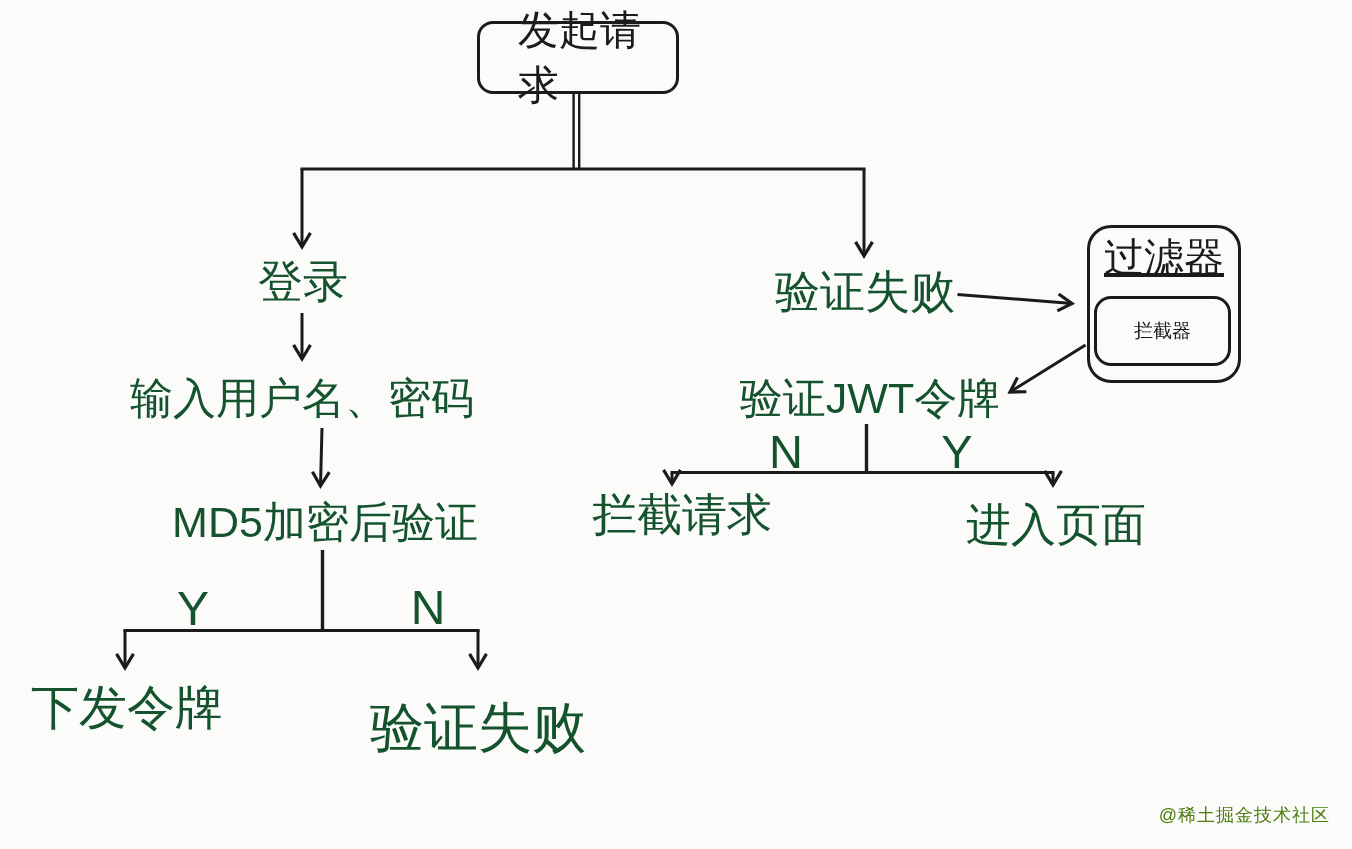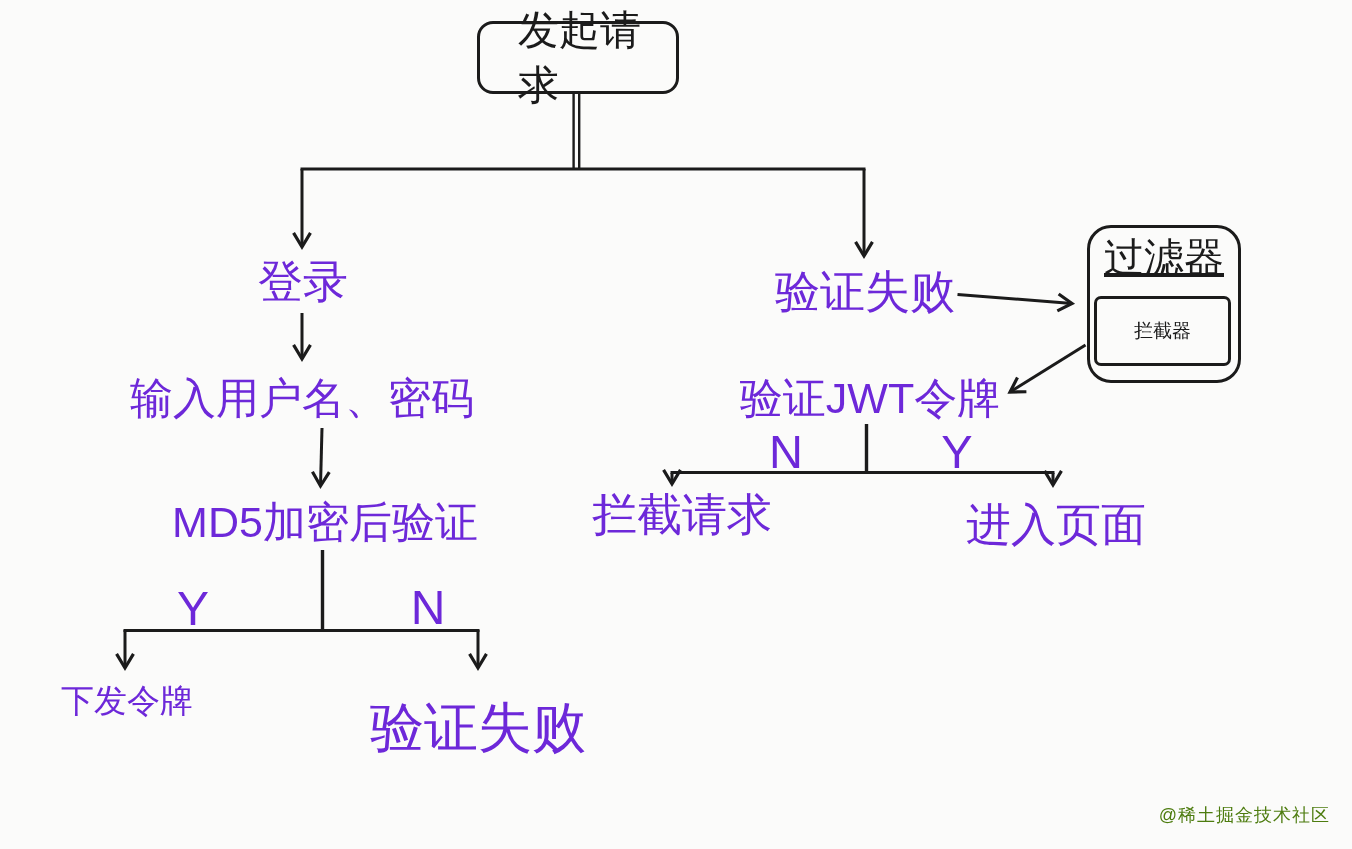--- a/index.html
+++ b/index.html
@@ -12,21 +12,21 @@
     font-family:"Liberation Sans","DejaVu Sans",sans-serif;
     color:#1b1b1b;
   }
   .wires{position:absolute;left:0;top:0;width:1352px;height:849px;}
   .wires path{stroke:#1b1b1b;fill:none;}
   .label{
     position:absolute;
     transform:translateX(-50%);
     white-space:nowrap;
     line-height:1.02;
-    color:#6d28d9;
+    color:#14532d;
   }
   .box{
     position:absolute;
     border:3.5px solid #1b1b1b;
     background:#fbfbfa;
     box-sizing:border-box;
   }
   .start-box{
     left:477px;top:21px;width:202px;height:73px;
     border-radius:16px;
@@ -42,21 +42,21 @@
   .filter-title{
     text-align:center;
     margin-top:8px;
     font-size:40px;
     line-height:1.05;
   }
   .interceptor-box{
     position:absolute;
     left:4px;top:68px;width:137px;height:70px;
     border:3px solid #1b1b1b;
-    border-radius:7px;
+    border-radius:17px;
     box-sizing:border-box;
     display:flex;align-items:center;justify-content:center;
     font-size:19px;
     background:#fbfbfa;
   }
   .watermark{
     position:absolute;
     right:22px;top:803px;
     font-size:18px;
     color:#4d7c0f;
@@ -108,21 +108,21 @@
 
   <div class="box start-box">
     <span>发起请求</span>
   </div>
 
   <div class="label" style="left:303px;top:259px;font-size:45px;">登录</div>
   <div class="label" style="left:302px;top:377px;font-size:43px;">输入用户名、密码</div>
   <div class="label" style="left:325px;top:501px;font-size:43px;">MD5加密后验证</div>
   <div class="label" style="left:193px;top:585px;font-size:48px;">Y</div>
   <div class="label" style="left:428px;top:584px;font-size:48px;">N</div>
-  <div class="label" style="left:127px;top:684px;font-size:33px;">下发令牌</div>
+  <div class="label" style="left:127px;top:684px;font-size:48px;">下发令牌</div>
   <div class="label" style="left:478px;top:700px;font-size:54px;">验证失败</div>
 
   <div class="label" style="left:865px;top:269px;font-size:45px;">验证失败</div>
 
   <div class="box filter-box">
     <div class="filter-title">过滤器</div>
     <div class="interceptor-box">
       <span>拦截器</span>
     </div>
   </div>

